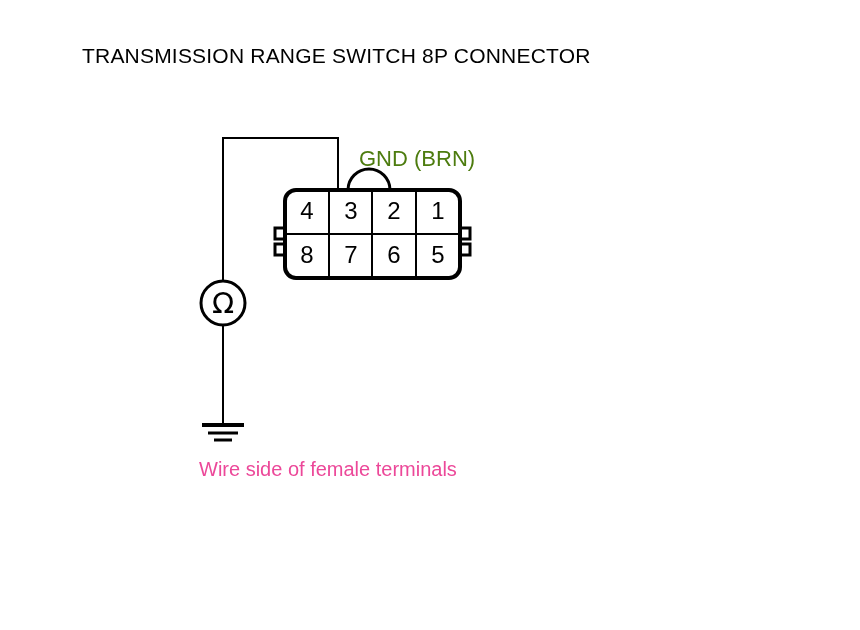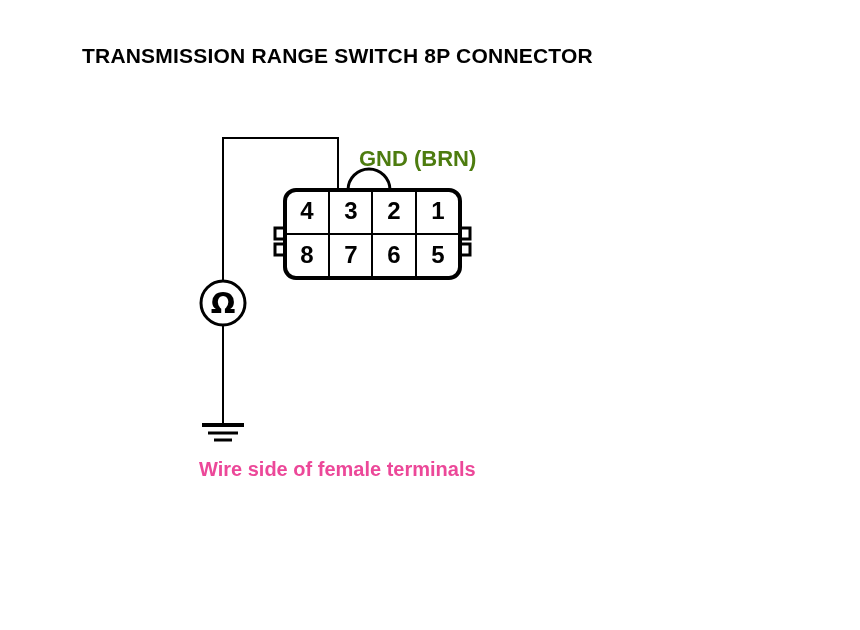--- a/index.html
+++ b/index.html
@@ -7,21 +7,20 @@
     padding: 0;
     background: #ffffff;
   }
   #page {
     position: relative;
     width: 860px;
     height: 630px;
     background: #ffffff;
     overflow: hidden;
     font-family: "Liberation Sans", sans-serif;
-    font-weight: bold;
   }
   #title {
     position: absolute;
     left: 82px;
     top: 44px;
     font-size: 21px;
     color: #000000;
     letter-spacing: 0.2px;
     white-space: nowrap;
   }

